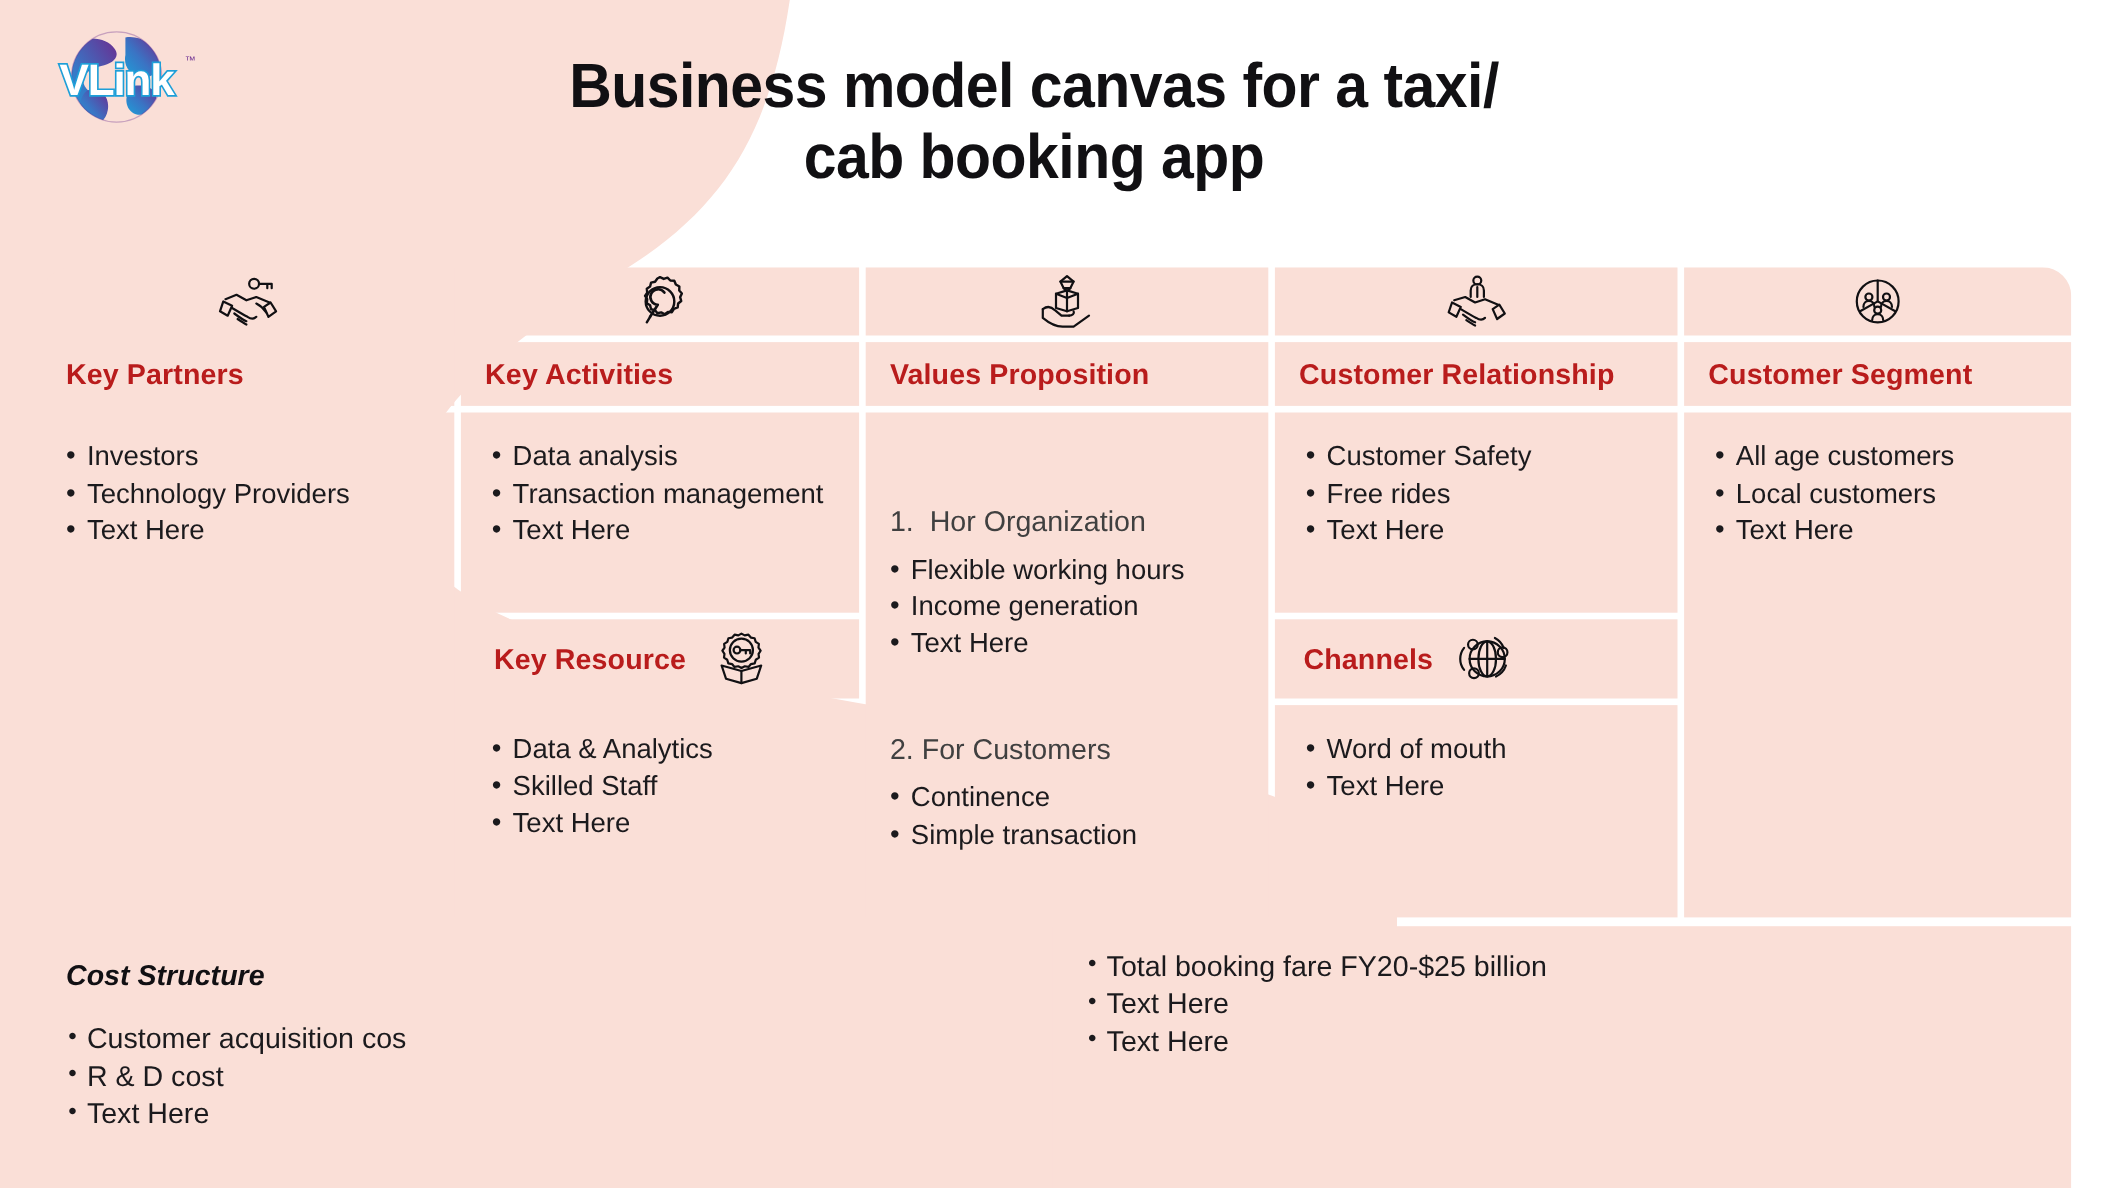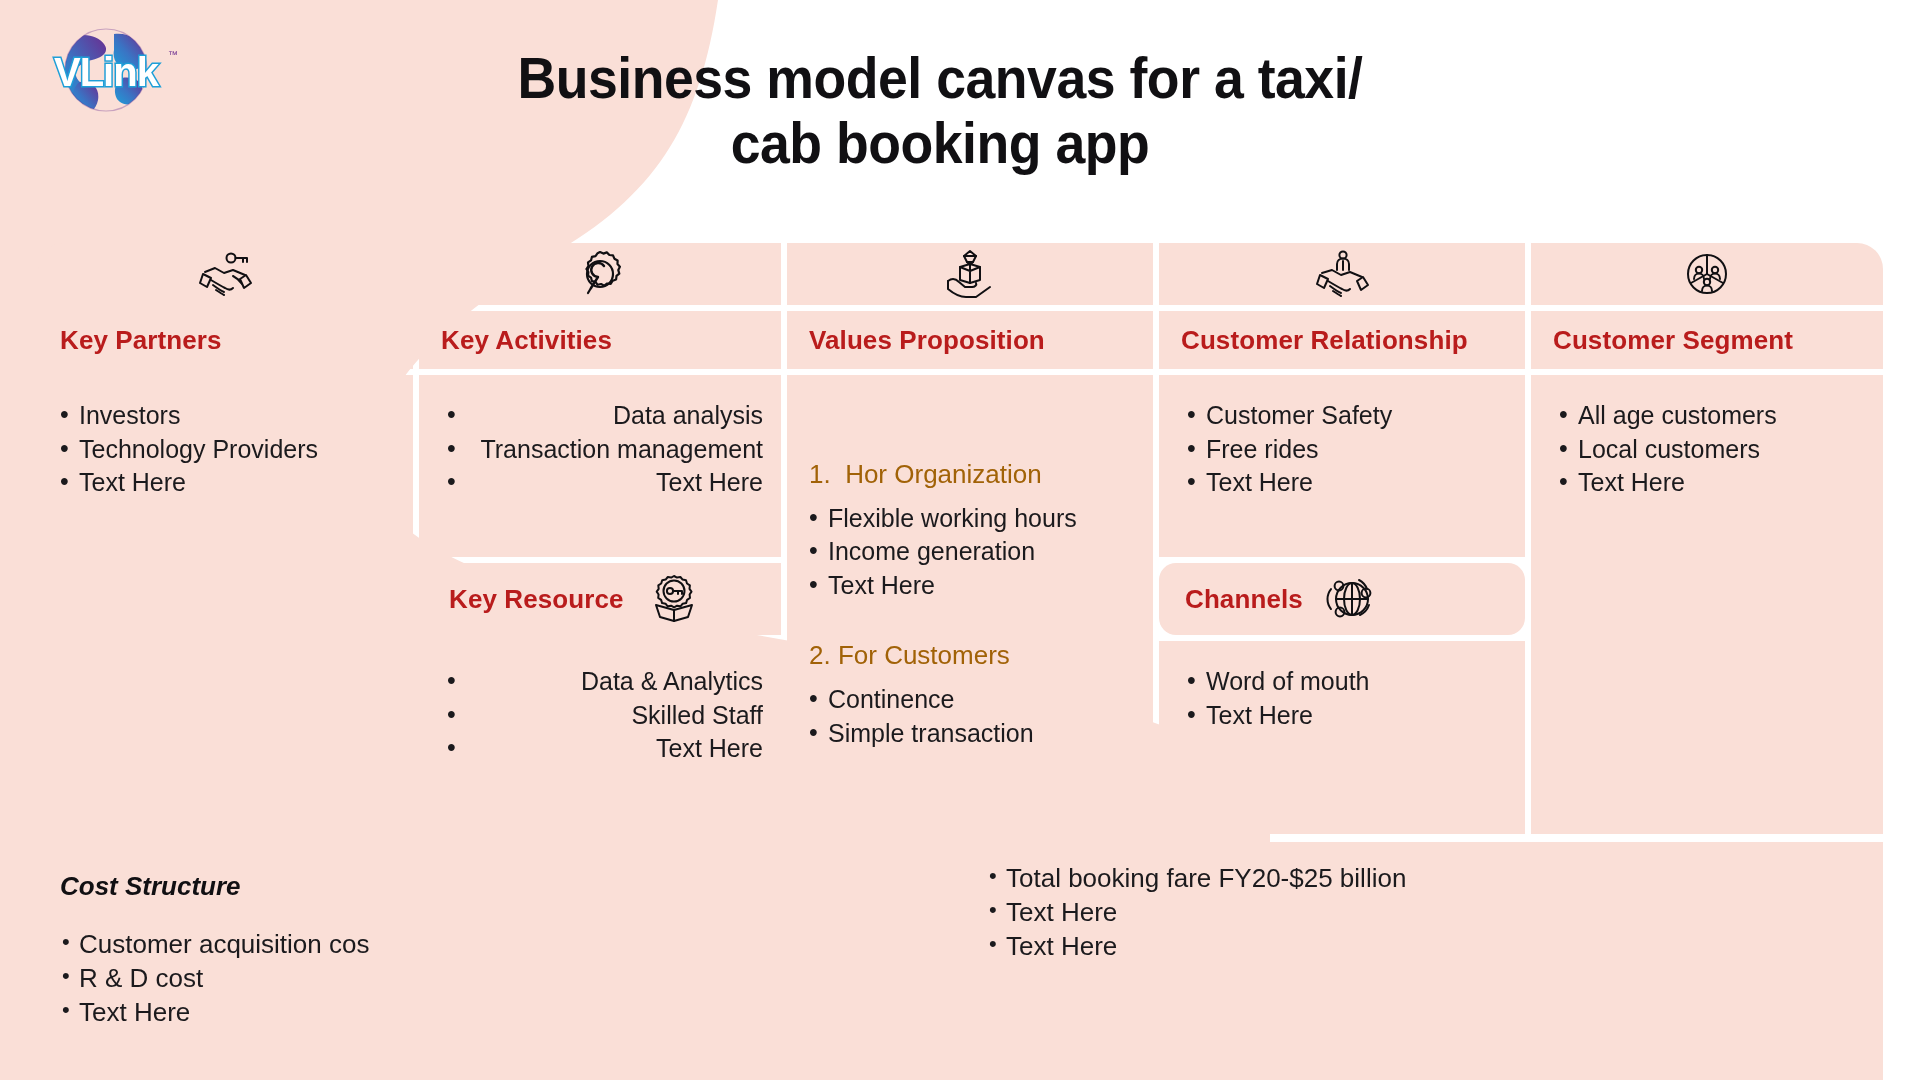--- a/index.html
+++ b/index.html
@@ -159,23 +159,24 @@
     height: 100%;
     display: flex;
     flex-direction: column;
     justify-content: center;
     padding: 0 14px 0 22px;
   }
   .vp-group + .vp-group { margin-top: 38px; }
   .vp-num {
     font-family: "Liberation Sans", sans-serif;
     font-size: 26px;
-    color: #a16207;
+    color: #404040;
     margin-bottom: 12px;
     white-space: pre;
+    margin-top: 26px;
   }
 
   
   .bottom-head-cell {
     height: 60px;
     flex: 0 0 60px;
     display: flex;
     align-items: flex-end;
     padding-left: 22px;
     font-style: italic;
@@ -267,21 +268,21 @@
         </div>
         <div class="cell body-cell">
           <ul class="bullets">
             <li>Investors</li>
             <li>Technology Providers</li>
             <li>Text Here</li>
           </ul>
         </div>
       </div>
 
-      <div class="col" style="flex:0 0 362px;text-align:right;">
+      <div class="col" style="flex:0 0 362px;">
         <div class="cell icon-row">
           <svg width="50" height="50" viewBox="0 0 50 50" fill="none" stroke="#111013" stroke-width="2.2" stroke-linecap="round" stroke-linejoin="round">
             <path d="M25,3 l3.4,1.6 3.4,-1.2 2.6,2.6 3.6,0.3 1.4,3.4 3.2,1.8 -0.1,3.6 2.4,2.7 -1.6,3.3 1,3.5
                      -2.8,2.3 -0.4,3.6 -3.4,1.2 -1.9,3.1 -3.6,-0.3 -2.9,2.2 -3.2,-1.7 -3.5,0.8 -2.1,-2.9 -3.6,-0.8
                      -0.9,-3.5 -3,-2 0.4,-3.6 -2,-3 2,-3 -0.4,-3.6 3,-2 0.9,-3.5 3.6,-0.8 2.1,-2.9 Z"></path>
             <circle cx="25" cy="25" r="13"></circle>
             <path d="M29,17 a7,7 0 1,0 -6,11 l-7,11" stroke-width="2.4"></path>
             <path d="M16,39 l-3,5"></path>
           </svg>
         </div>
@@ -371,21 +372,21 @@
         <div class="cell head-cell">
           <span class="head-label">Customer Relationship</span>
         </div>
         <div class="cell body-cell pad-more" style="flex:0 0 182px;">
           <ul class="bullets">
             <li>Customer Safety</li>
             <li>Free rides</li>
             <li>Text Here</li>
           </ul>
         </div>
-        <div class="cell sub-head-cell" style="padding-left:26px;border-radius:17px;">
+        <div class="cell sub-head-cell" style="padding-left:26px;">
           <span class="head-label">Channels</span>
           <svg width="54" height="52" viewBox="0 0 54 52" fill="none" stroke="#111013" stroke-width="2" stroke-linecap="round" stroke-linejoin="round">
             <circle cx="27" cy="26" r="16"></circle>
             <path d="M27,10 l0,32 M11,26 l32,0"></path>
             <ellipse cx="27" cy="26" rx="8" ry="16"></ellipse>
             <circle cx="14" cy="13" r="4.4"></circle>
             <circle cx="41" cy="20" r="4.4"></circle>
             <circle cx="15" cy="39" r="4.4"></circle>
             <path d="M6,16 a16,16 0 0,0 0,20"></path>
             <path d="M34,7 a17,17 0 0,1 8,9"></path>

